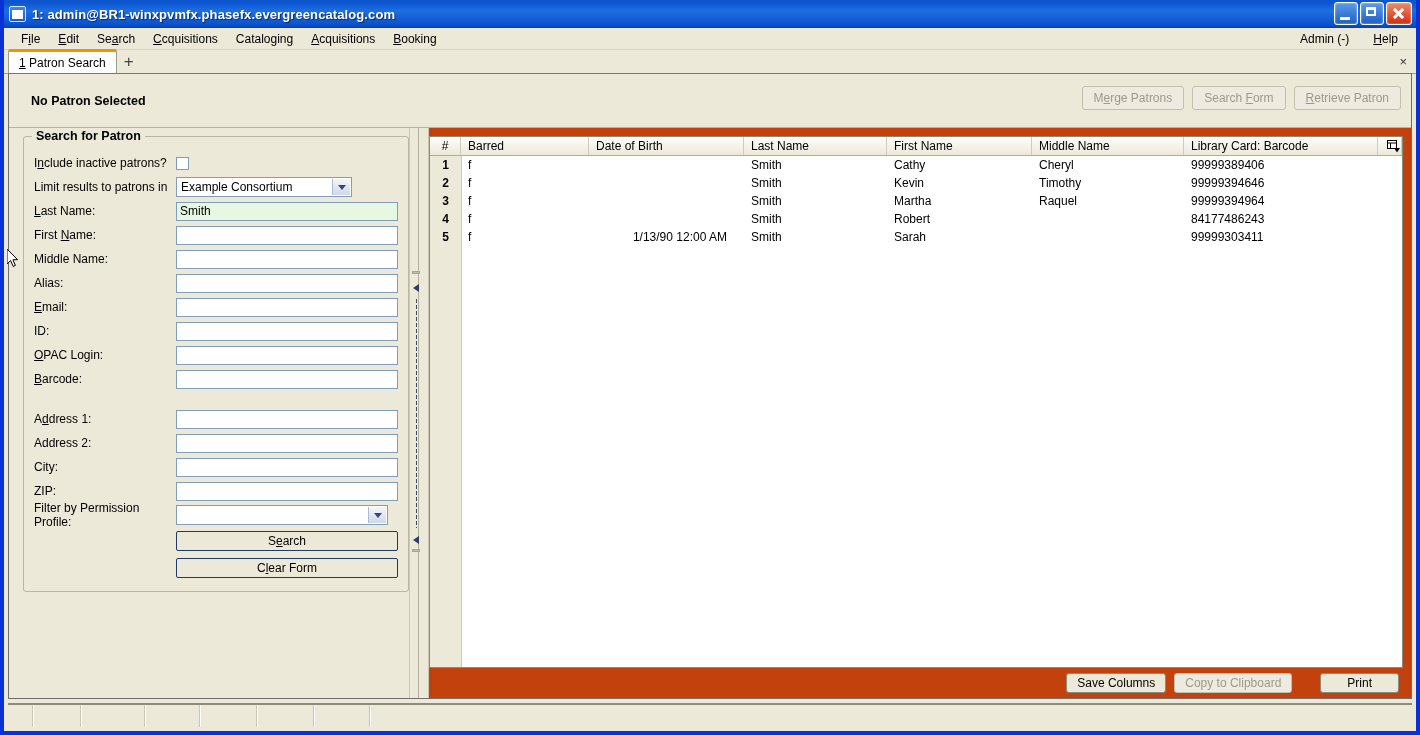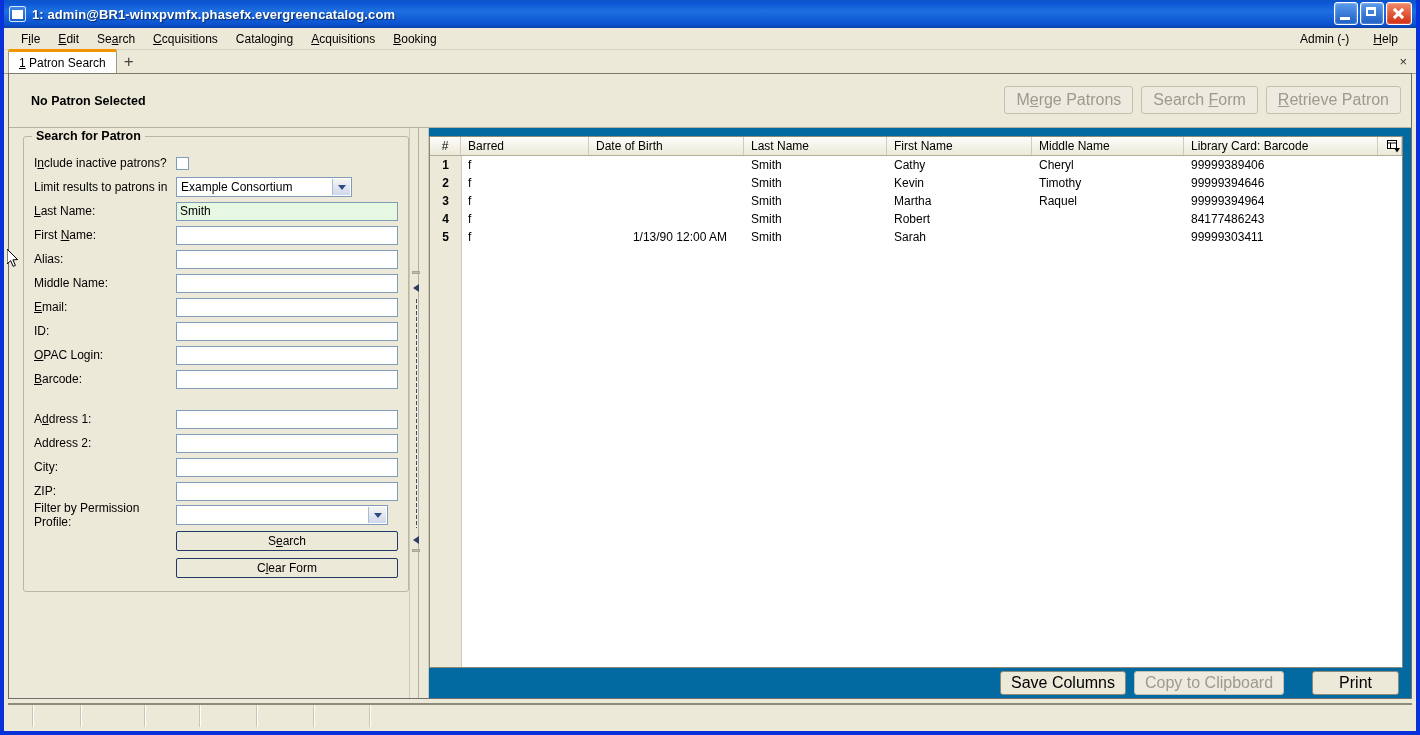--- a/index.html
+++ b/index.html
@@ -45,30 +45,30 @@
   .tabstrip{height:23px;background:#ece9d8;display:flex;align-items:flex-end;position:relative;
     border-bottom:1px solid #9e9b86;padding-left:4px;}
   .tab{height:22px;display:flex;align-items:center;padding:0 10px;background:#fff;
     border:1px solid #9e9b86;border-bottom:none;border-top:3px solid #f29400;
     border-radius:2px 2px 0 0;font-size:12px;position:relative;top:1px;}
   .tab-add{width:24px;height:22px;display:flex;align-items:center;justify-content:center;
     font-size:17px;color:#444;cursor:default;}
   .tab-close{position:absolute;right:9px;top:4px;font-size:13px;color:#333;cursor:default;}
 
   
-  .content{position:absolute;left:4px;right:4px;top:73px;bottom:32px;background:#0369a1;
+  .content{position:absolute;left:4px;right:4px;top:73px;bottom:32px;background:#c2410c;
     border:1px solid #6f6f6f;border-top:1px solid #7a7a6a;box-sizing:border-box;
     display:flex;flex-direction:column;}
 
   
   .patron-band{height:53px;flex:0 0 auto;display:flex;align-items:center;position:relative;
     border-bottom:1px solid #b6b39e;padding-left:22px;background:#ece9d8;}
   .patron-band-label{font-weight:bold;font-size:12.5px;}
   .band-btns{position:absolute;right:10px;top:12px;display:flex;gap:8px;}
-  .btn{font-family:"Liberation Sans",sans-serif;font-size:16px;background:#ece9d8;
+  .btn{font-family:"Liberation Sans",sans-serif;font-size:12px;background:#ece9d8;
     border:1px solid #8c8a78;border-radius:3px;padding:4px 11px;cursor:default;white-space:nowrap;}
   .btn.disabled{color:#9d9a8b;border-color:#c3c0ae;background:#edebdf;}
   .btn.disabled u{text-decoration-color:#9d9a8b;}
 
   
   .split{flex:1 1 auto;display:flex;min-height:0;}
 
   
   .leftpane{width:400px;flex:0 0 auto;position:relative;background:#ece9d8;padding:8px 0 0 14px;box-sizing:border-box;}
   .groupbox{border:1px solid #b9b6a1;border-radius:3px;width:386px;box-sizing:border-box;
@@ -207,25 +207,25 @@
 
           <div class="frow">
             <div class="lbl"><span></span><u>L</u><span>ast Name:</span></div>
             <input class="txt filled" value="Smith" style="">
           </div>
           <div class="frow">
             <div class="lbl"><span>First </span><u>N</u><span>ame:</span></div>
             <input class="txt" value="" style="">
           </div>
           <div class="frow">
+            <div class="lbl">Middle Name:</div>
+            <input class="txt" value="" style="">
+          </div>
+          <div class="frow">
             <div class="lbl">Alias:</div>
-            <input class="txt" value="" style="">
-          </div>
-          <div class="frow">
-            <div class="lbl">Middle Name:</div>
             <input class="txt" value="" style="">
           </div>
           <div class="frow">
             <div class="lbl"><span></span><u>E</u><span>mail:</span></div>
             <input class="txt" value="" style="">
           </div>
           <div class="frow">
             <div class="lbl">ID:</div>
             <input class="txt" value="" style="">
           </div>

